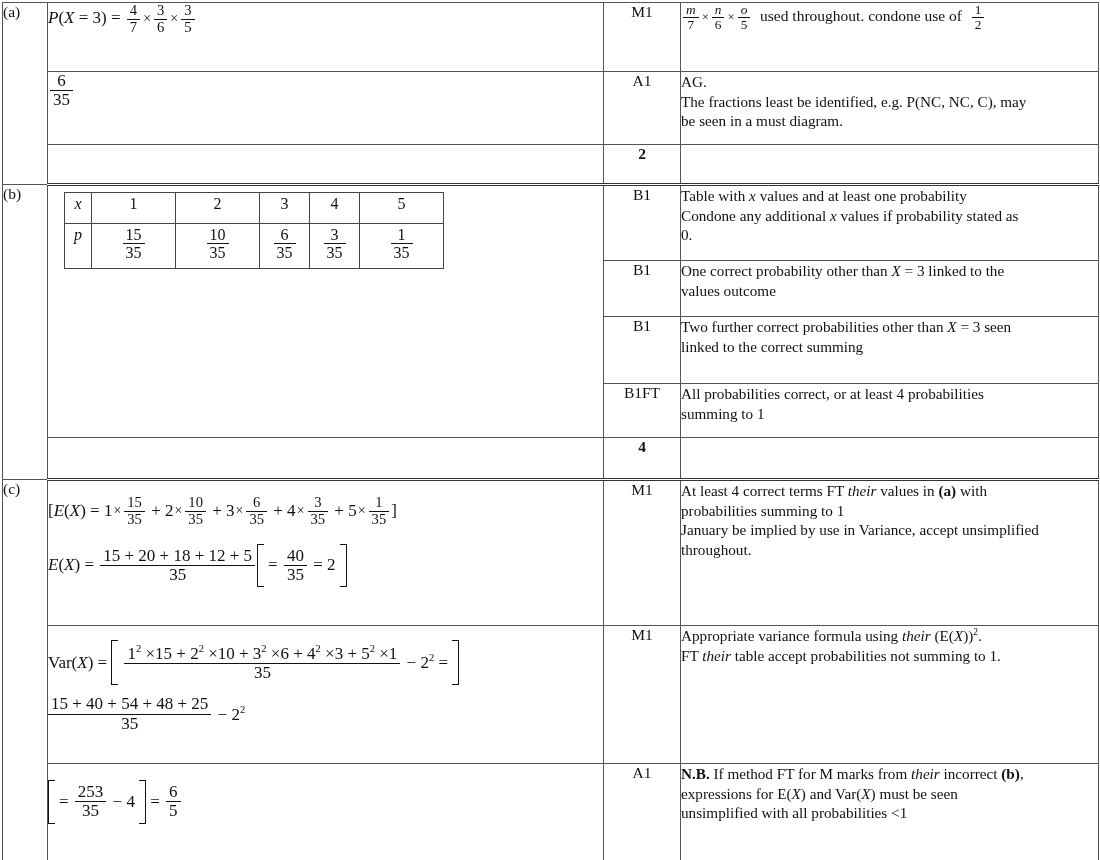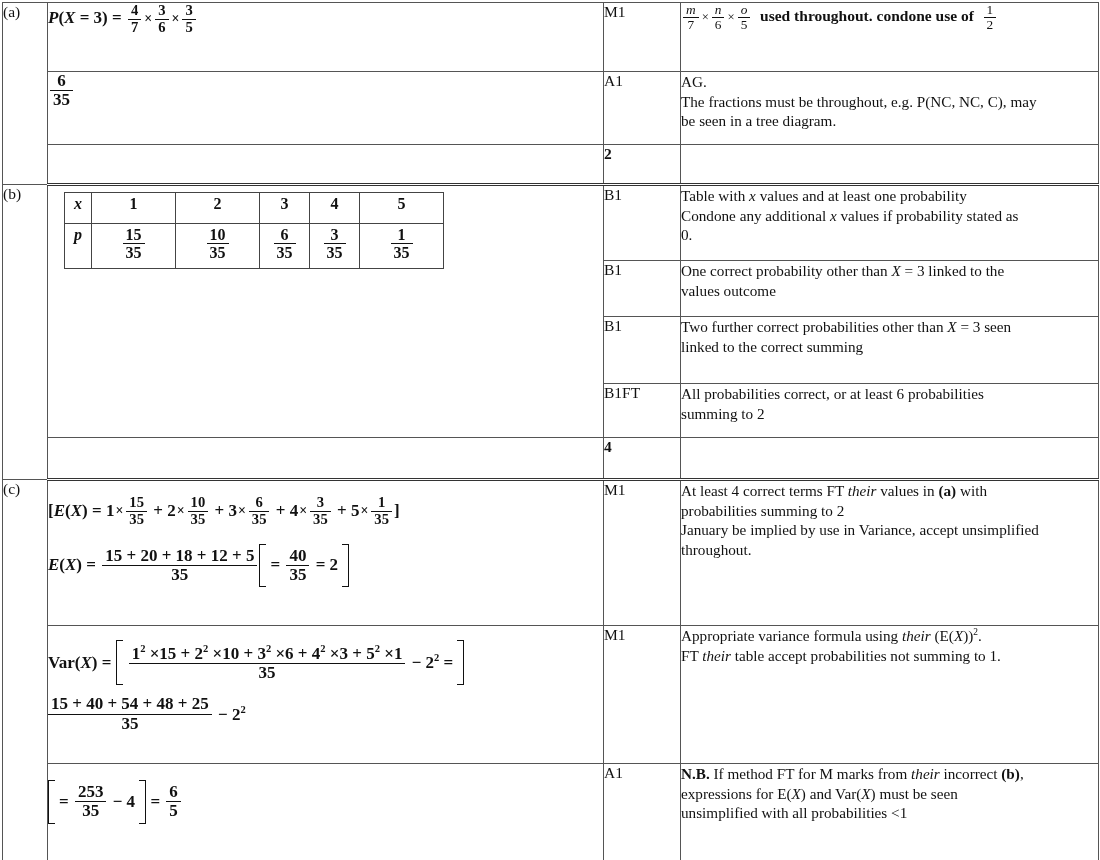--- a/index.html
+++ b/index.html
@@ -32,23 +32,23 @@
   tr.sep-below > td{border-bottom:3px double #333;}
 
   .lbl{
     border-right:1px solid #555;
     font-size:15.5px;
     padding:8px 0 0 6px;
     text-align:left;
     white-space:nowrap;
   }
 
-  .work{padding:8px 10px 8px 14px;font-size:16px;font-weight:bold;}
+  .work{padding:8px 10px 8px 14px;font-size:16px;}
   .mark{
-    text-align:left;
+    text-align:center;
     padding:8px 10px 6px 4px;
     font-size:15.5px;
     white-space:nowrap;
   }
   .mark.total{font-weight:bold;}
   .comment{padding:7px 8px 7px 9px;font-size:15.2px;line-height:1.29;}
   .comment p{margin:0;}
   .it{font-style:italic;}
   .bd{font-weight:bold;}
 
@@ -134,37 +134,37 @@
     <td class="lbl" rowspan="3">(a)</td>
     <td class="work" style="height:68px">
       <div class="math">
         <span class="mi">P</span><span>(</span><span class="mi">X</span><span>&nbsp;=&nbsp;3</span><span>)</span><span>&nbsp;=&nbsp;</span><span class="frac"><span class="num">4</span><span class="den">7</span></span><span class="times">×</span><span class="frac"><span class="num">3</span><span class="den">6</span></span><span class="times">×</span><span class="frac"><span class="num">3</span><span class="den">5</span></span>
       </div>
     </td>
     <td class="mark">M1</td>
     <td class="comment">
       <div class="math" style="font-size:15.5px">
         <span class="frac"><span class="num mi">m</span><span class="den">7</span></span><span class="times">×</span><span class="frac"><span class="num mi">n</span><span class="den">6</span></span><span class="times">×</span><span class="frac"><span class="num mi">o</span><span class="den">5</span></span>
-        <span style="font-family:'Liberation Serif',serif;font-weight:bold;">&nbsp;used throughout. condone use of&nbsp;</span>
+        <span style="font-family:'Liberation Serif',serif;">&nbsp;used throughout. condone use of&nbsp;</span>
         <span class="frac"><span class="num">1</span><span class="den">2</span></span>
       </div>
     </td>
   </tr>
 
   <tr>
     <td class="work" style="height:72px">
       <div class="math">
         <span class="frac big"><span class="num">6</span><span class="den">35</span></span>
       </div>
     </td>
     <td class="mark">A1</td>
     <td class="comment">
       <p>AG.</p>
-      <p>The fractions must be throughout, e.g. P(NC, NC, C), may</p>
-      <p>be seen in a tree diagram.</p>
+      <p>The fractions least be identified, e.g. P(NC, NC, C), may</p>
+      <p>be seen in a must diagram.</p>
     </td>
   </tr>
 
   <tr class="sep-below">
     <td class="work" style="height:38px"></td>
     <td class="mark total">2</td>
     <td class="comment"></td>
   </tr>
 
   <tr>
@@ -219,22 +219,22 @@
     <td class="mark" style="height:66px">B1</td>
     <td class="comment">
       <p>Two further correct probabilities other than <span class="it">X</span> = 3 seen</p>
       <p>linked to the correct summing</p>
     </td>
   </tr>
 
   <tr>
     <td class="mark" style="height:53px">B1FT</td>
     <td class="comment">
-      <p>All probabilities correct, or at least 6 probabilities</p>
-      <p>summing to 2</p>
+      <p>All probabilities correct, or at least 4 probabilities</p>
+      <p>summing to 1</p>
     </td>
   </tr>
 
   <tr class="sep-below">
     <td class="work" style="height:40px"></td>
     <td class="mark total">4</td>
     <td class="comment"></td>
   </tr>
 
   <tr>
@@ -298,21 +298,21 @@
                   </span>
                   <span>&nbsp;= 2</span>
                 </span>
                 <span class="sqbr-r"></span>
               </span>
       </div>
     </td>
     <td class="mark">M1</td>
     <td class="comment">
       <p>At least 4 correct terms FT <span class="it">their</span> values in <span class="bd">(a)</span> with</p>
-      <p>probabilities summing to 2</p>
+      <p>probabilities summing to 1</p>
       <p>January be implied by use in Variance, accept unsimplified</p>
       <p>throughout.</p>
     </td>
   </tr>
 
   <tr>
     <td class="work" style="height:123px;padding-top:14px">
       <div class="math eqline">
         <span>Var</span>
               <span>(</span>

